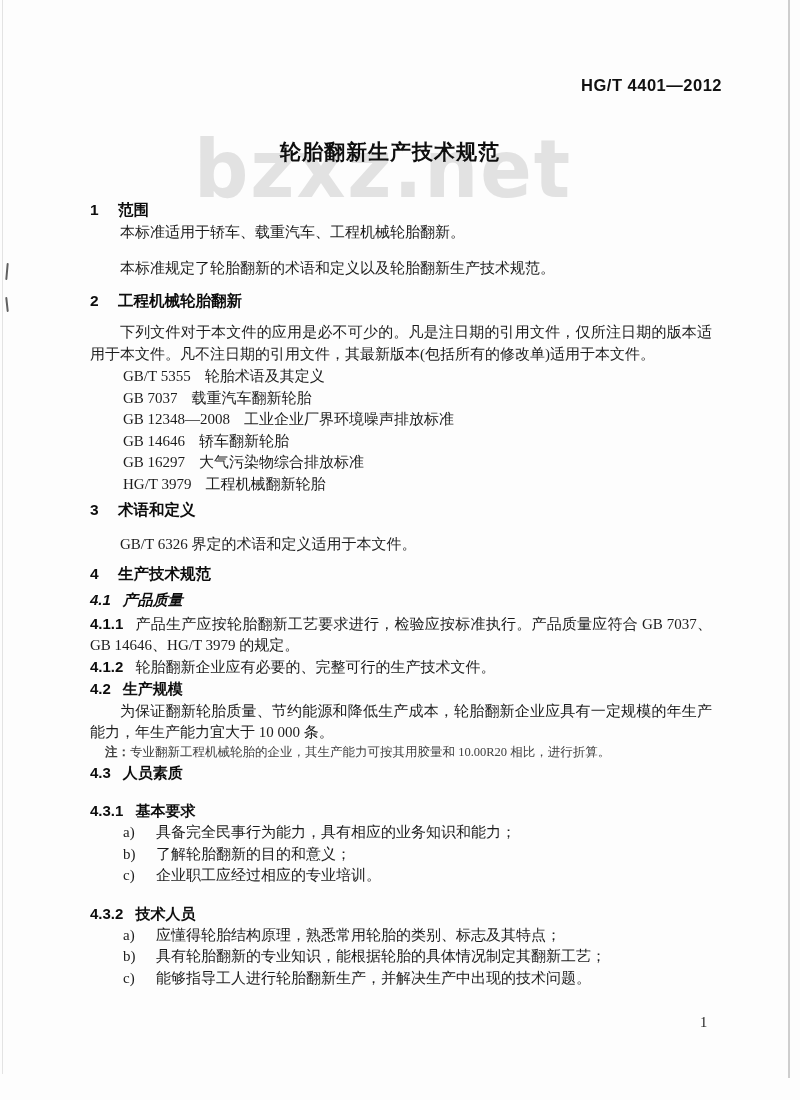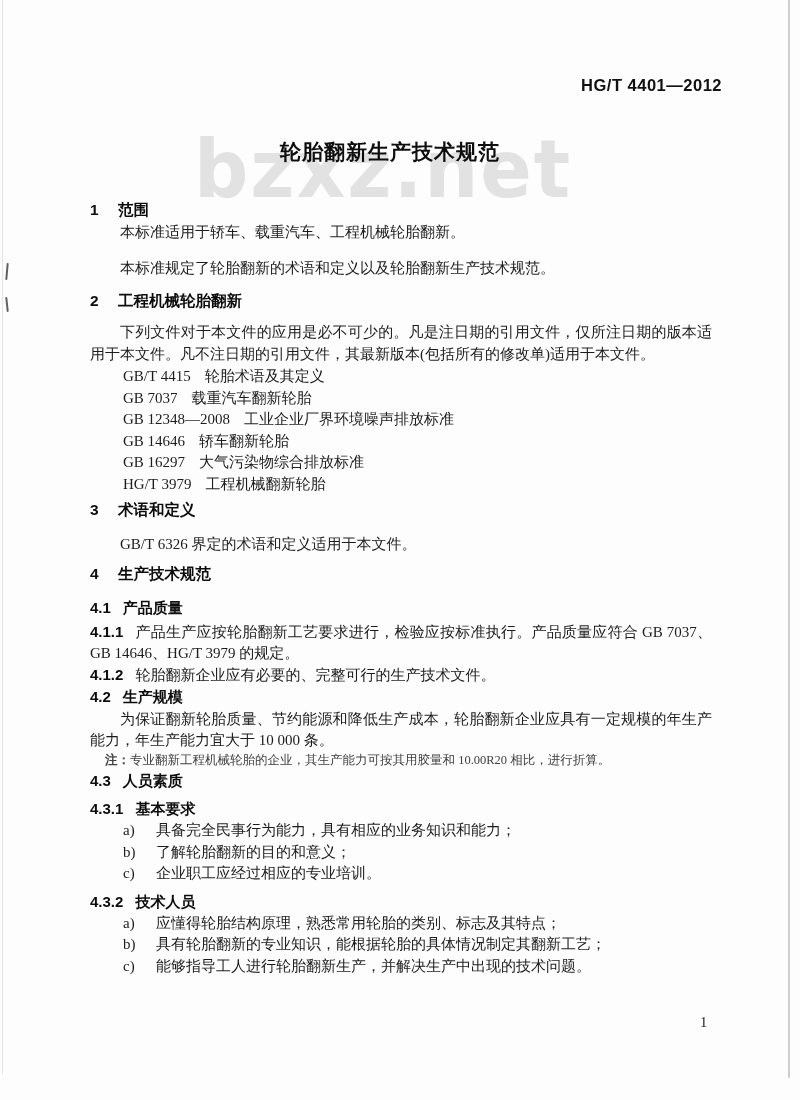--- a/index.html
+++ b/index.html
@@ -83,25 +83,25 @@
     font-size:14.5px;color:#222;z-index:1;
   }
   
   .m-s1p1{margin-top:14px;}
   .m-s2h{margin-top:11px;}
   .m-s2p{margin-top:9px;}
   .m-refs{margin-top:1px;}
   .m-s3h{margin-top:4px;}
   .m-s3p{margin-top:12px;}
   .m-s4h{margin-top:8px;}
-  .m-41{margin-top:12px;}
+  .m-41{margin-top:4px;font-style:italic;}
   .m-411{margin-top:2px;}
   .m-42p{margin-top:1px;}
   .m-43{margin-top:1px;}
-  .m-431{margin-top:6px;}
+  .m-431{margin-top:16px;}
 </style>
 </head>
 <body>
 
 <div class="page">
 
   <div class="edge-left"></div>
   <div class="edge-right"></div>
   <div class="scratch scratch-a"></div>
   <div class="scratch scratch-b"></div>
@@ -118,21 +118,21 @@
       <span class="hnum">1</span><span>范围</span>
     </div>
     <p class="one-line">本标准适用于轿车、载重汽车、工程机械轮胎翻新。</p>
     <p class="one-line m-s1p1">本标准规定了轮胎翻新的术语和定义以及轮胎翻新生产技术规范。</p>
 
     <div class="sec-h m-s2h">
       <span class="hnum">2</span><span>工程机械轮胎翻新</span>
     </div>
     <p class="body-p m-s2p">下列文件对于本文件的应用是必不可少的。凡是注日期的引用文件，仅所注日期的版本适用于本文件。凡不注日期的引用文件，其最新版本(包括所有的修改单)适用于本文件。</p>
     <ul class="refs m-refs">
-      <li><span class="ref-code">GB/T 4415</span><span>轮胎术语及其定义</span></li>
+      <li><span class="ref-code">GB/T 5355</span><span>轮胎术语及其定义</span></li>
       <li><span class="ref-code">GB 7037</span><span>载重汽车翻新轮胎</span></li>
       <li><span class="ref-code">GB 12348—2008</span><span>工业企业厂界环境噪声排放标准</span></li>
       <li><span class="ref-code">GB 14646</span><span>轿车翻新轮胎</span></li>
       <li><span class="ref-code">GB 16297</span><span>大气污染物综合排放标准</span></li>
       <li><span class="ref-code">HG/T 3979</span><span>工程机械翻新轮胎</span></li>
     </ul>
 
     <div class="sec-h m-s3h">
       <span class="hnum">3</span><span>术语和定义</span>
     </div>

